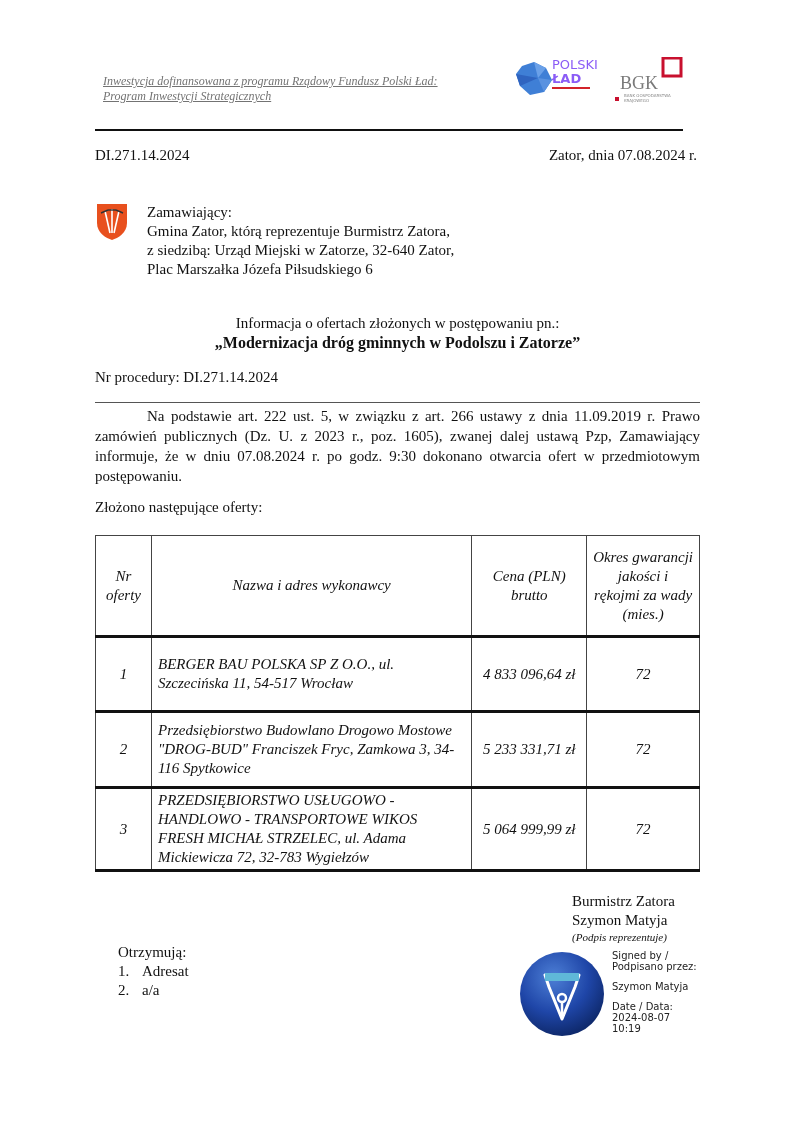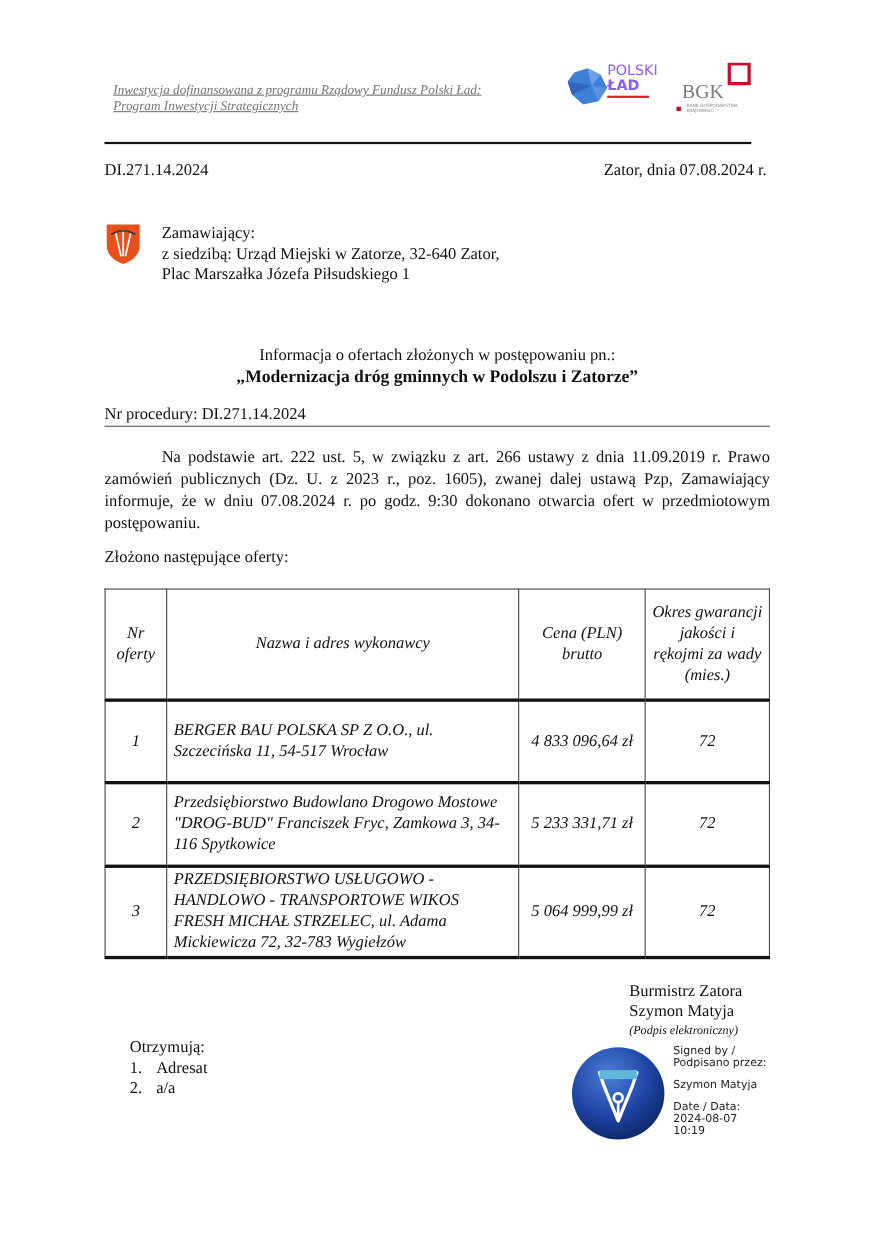--- a/index.html
+++ b/index.html
@@ -9,21 +9,21 @@
   .header-note { left:103px; top:74px; font-style:italic; text-decoration:underline; font-size:12px; line-height:15px; color:#737373; }
   .header-rule { left:95px; top:129px; width:588px; height:2px; background:#111; }
   .logo-polski { left:516px; top:58px; width:86px; height:46px; }
   .logo-bgk { left:612px; top:57px; width:80px; height:50px; }
   .ref { left:95px; top:147px; font-size:15px; }
   .date { right:97px; top:147px; font-size:15px; }
   .coat { left:96px; top:203px; width:32px; height:38px; }
   .address { left:147px; top:203px; font-size:15px; line-height:19px; }
   .title-block { left:95px; width:605px; top:314px; text-align:center; font-size:15px; line-height:19px; }
   .title-block .bold { font-weight:bold; font-size:16px; }
-  .proc { left:95px; top:369px; width:605px; border-bottom:1px solid #555; font-size:15px; padding-bottom:1px; }
+  .proc { left:95px; top:369px; width:605px; border-bottom:1px solid #555; font-size:15px; padding-bottom:16px; }
   .para { left:95px; top:406px; width:605px; text-align:justify; font-size:15px; line-height:20px; text-indent:52px; }
   .submitted { left:95px; top:499px; font-size:15px; }
   table.offers { position:absolute; left:95px; top:535px; width:605px; border-collapse:collapse; font-size:15px; }
   table.offers td, table.offers th { border:1px solid #444; font-weight:normal; text-align:center; vertical-align:middle; padding:2px 6px; line-height:19px;font-style:italic; }
   table.offers th { height:95px; }
   table.offers td.name { text-align:left; }
   table.offers tr.r td { border-top:3px solid #111; }
   table.offers tbody tr:last-child td { border-bottom:3px solid #111; }
   .signer { left:572px; top:892px; font-size:15px; line-height:19px; }
   .signer .sub { font-style:italic; font-size:11px; line-height:14px; margin-left:0px; }
@@ -79,22 +79,23 @@
     <line x1="23" y1="8" x2="18" y2="30"></line>
   </g>
   <g stroke="#333" stroke-width="1.4">
     <line x1="5" y1="10" x2="12" y2="7"></line>
     <line x1="12" y1="7" x2="20" y2="7"></line>
     <line x1="20" y1="7" x2="27" y2="10"></line>
   </g>
 </svg>
 <div class="abs address">
   <div>Zamawiający:</div>
+  <div>Gmina Zator, którą reprezentuje Burmistrz Zatora,</div>
   <div>z siedzibą: Urząd Miejski w Zatorze, 32-640 Zator,</div>
-  <div>Plac Marszałka Józefa Piłsudskiego 1</div>
+  <div>Plac Marszałka Józefa Piłsudskiego 6</div>
 </div>
 
 <div class="abs title-block">
   <div>Informacja o ofertach złożonych w postępowaniu pn.:</div>
   <div class="bold">„Modernizacja dróg gminnych w Podolszu i Zatorze”</div>
 </div>
 
 <div class="abs proc">Nr procedury: DI.271.14.2024</div>
 
 <div class="abs para">Na podstawie art. 222 ust. 5, w związku z art. 266 ustawy z dnia 11.09.2019 r. Prawo zamówień publicznych (Dz. U. z 2023 r., poz. 1605), zwanej dalej ustawą Pzp, Zamawiający informuje, że w dniu 07.08.2024 r. po godz. 9:30 dokonano otwarcia ofert w przedmiotowym postępowaniu.</div>
@@ -134,21 +135,21 @@
       <td class="name">PRZEDSIĘBIORSTWO USŁUGOWO - HANDLOWO - TRANSPORTOWE WIKOS FRESH MICHAŁ STRZELEC, ul. Adama Mickiewicza 72, 32-783 Wygiełzów</td>
       <td>5 064 999,99 zł</td>
       <td>72</td>
     </tr>
   </tbody>
 </table>
 
 <div class="abs signer">
   <div>Burmistrz Zatora</div>
   <div>Szymon Matyja</div>
-  <div class="sub">(Podpis elektroniczny)</div>
+  <div class="sub">(Podpis reprezentuje)</div>
 </div>
 
 <div class="abs recipients">
   <div>Otrzymują:</div>
   <div class="item">
     <span class="n">1.</span><span>Adresat</span>
   </div>
   <div class="item">
     <span class="n">2.</span><span>a/a</span>
   </div>

